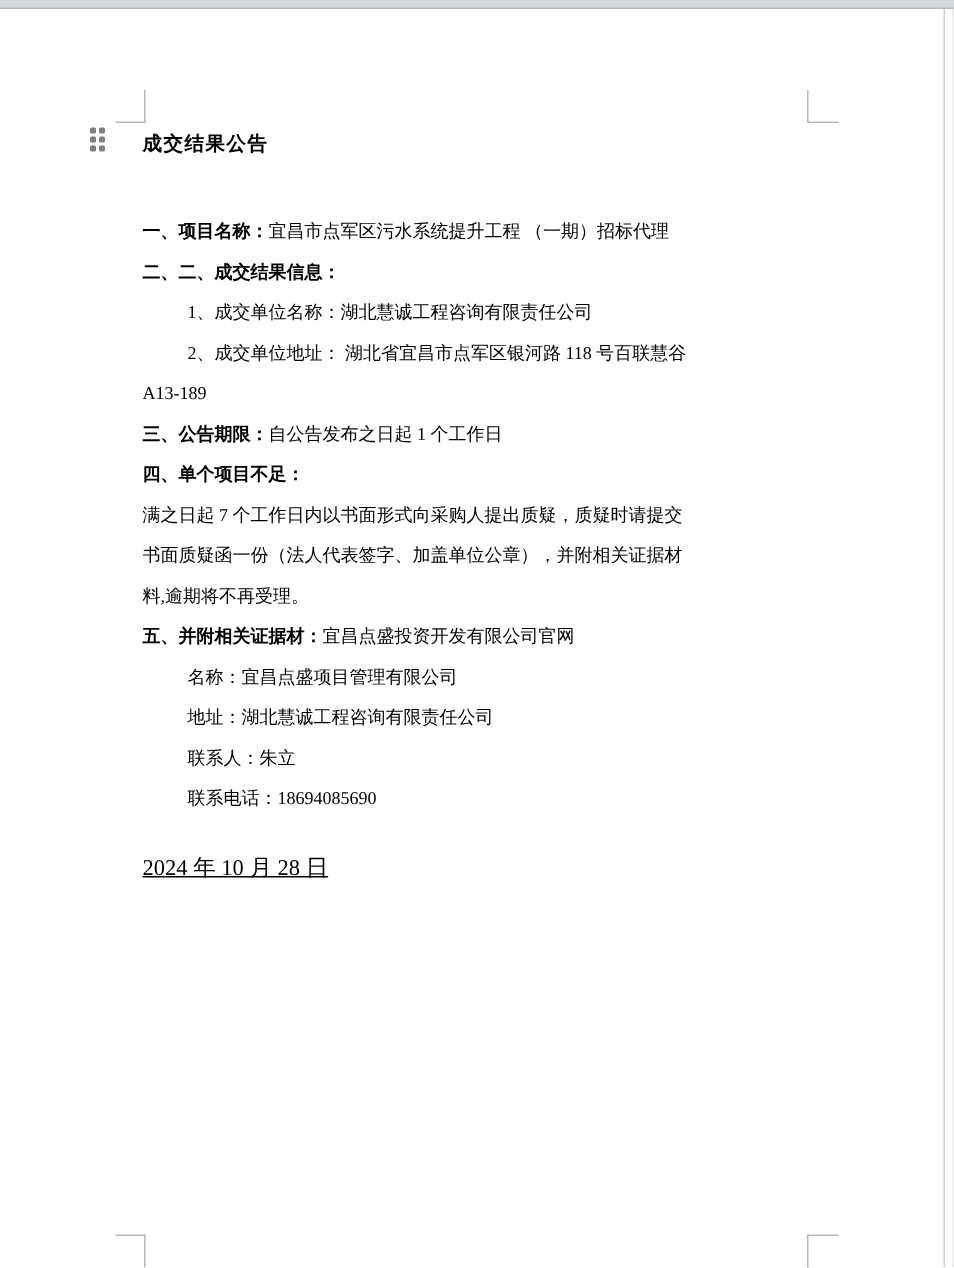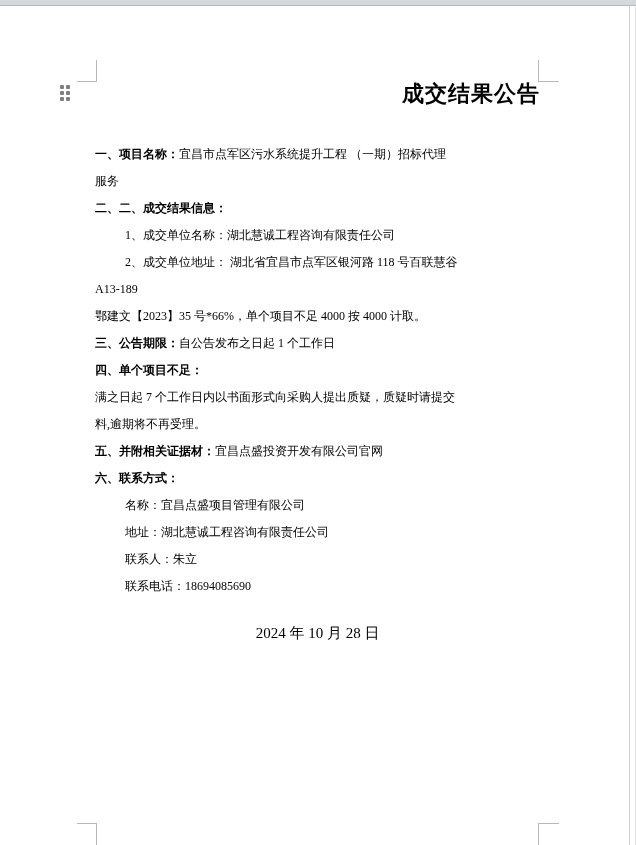--- a/index.html
+++ b/index.html
@@ -32,36 +32,36 @@
     position:absolute;left:60px;top:85px;width:10px;height:16px;
     display:grid;grid-template-columns:4px 4px;grid-template-rows:4px 4px 4px;
     column-gap:2px;row-gap:2px;cursor:move;
   }
   .drag-handle i{background:#7f7f7f;border-radius:1px;display:block;}
   
   .content{
     position:absolute;left:95px;top:86px;width:445px;
   }
   .doc-title{
-    text-align:right;font-size:22px;font-weight:bold;line-height:20px;
-    font-family:Liberation Mono, monospace;
+    text-align:left;font-size:13px;font-weight:bold;line-height:20px;
+    font-family:Liberation Sans, sans-serif;
     letter-spacing:1px;
   }
   .title-gap{height:35px;}
   .line{
     font-size:12px;line-height:27px;height:27px;white-space:pre;
   }
   .line .hd{
     font-weight:bold;
     font-family:"Liberation Sans","DejaVu Sans",sans-serif;
   }
   .line.ind{padding-left:30px;}
   .date-line{
     font-size:15px;line-height:27px;height:27px;margin-top:20px;
-    text-align:center;white-space:pre;
+    text-align:left;white-space:pre;text-decoration:underline;
   }
 </style>
 </head>
 <body>
 
 <div class="topbar"></div>
 <div class="page-edge-right"></div>
 <div class="window-edge-right"></div>
 
 <div class="cmark tl"></div>
@@ -76,31 +76,29 @@
     <i></i>
     <i></i>
     <i></i>
 </div>
 
 <div class="content">
   <div class="doc-title">成交结果公告</div>
   <div class="title-gap"></div>
 
   <div class="line"><span class="hd">一、项目名称：</span><span>宜昌市点军区污水系统提升工程 （一期）招标代理</span></div>
-  <div class="line"><span>服务</span></div>
   <div class="line"><span class="hd">二、二、成交结果信息：</span><span></span></div>
   <div class="line ind"><span>1、成交单位名称：湖北慧诚工程咨询有限责任公司</span></div>
   <div class="line ind"><span>2、成交单位地址： 湖北省宜昌市点军区银河路 118 号百联慧谷</span></div>
   <div class="line"><span>A13-189</span></div>
-  <div class="line"><span>鄂建文【2023】35 号*66%，单个项目不足 4000 按 4000 计取。</span></div>
   <div class="line"><span class="hd">三、公告期限：</span><span>自公告发布之日起 1 个工作日</span></div>
   <div class="line"><span class="hd">四、单个项目不足：</span><span></span></div>
   <div class="line"><span>满之日起 7 个工作日内以书面形式向采购人提出质疑，质疑时请提交</span></div>
+  <div class="line"><span>书面质疑函一份（法人代表签字、加盖单位公章），并附相关证据材</span></div>
   <div class="line"><span>料,逾期将不再受理。</span></div>
   <div class="line"><span class="hd">五、并附相关证据材：</span><span>宜昌点盛投资开发有限公司官网</span></div>
-  <div class="line"><span class="hd">六、联系方式：</span><span></span></div>
   <div class="line ind"><span>名称：宜昌点盛项目管理有限公司</span></div>
   <div class="line ind"><span>地址：湖北慧诚工程咨询有限责任公司</span></div>
   <div class="line ind"><span>联系人：朱立</span></div>
   <div class="line ind"><span>联系电话：18694085690</span></div>
 
   <div class="date-line">2024 年 10 月 28 日</div>
 </div>
 
 </body></html>

